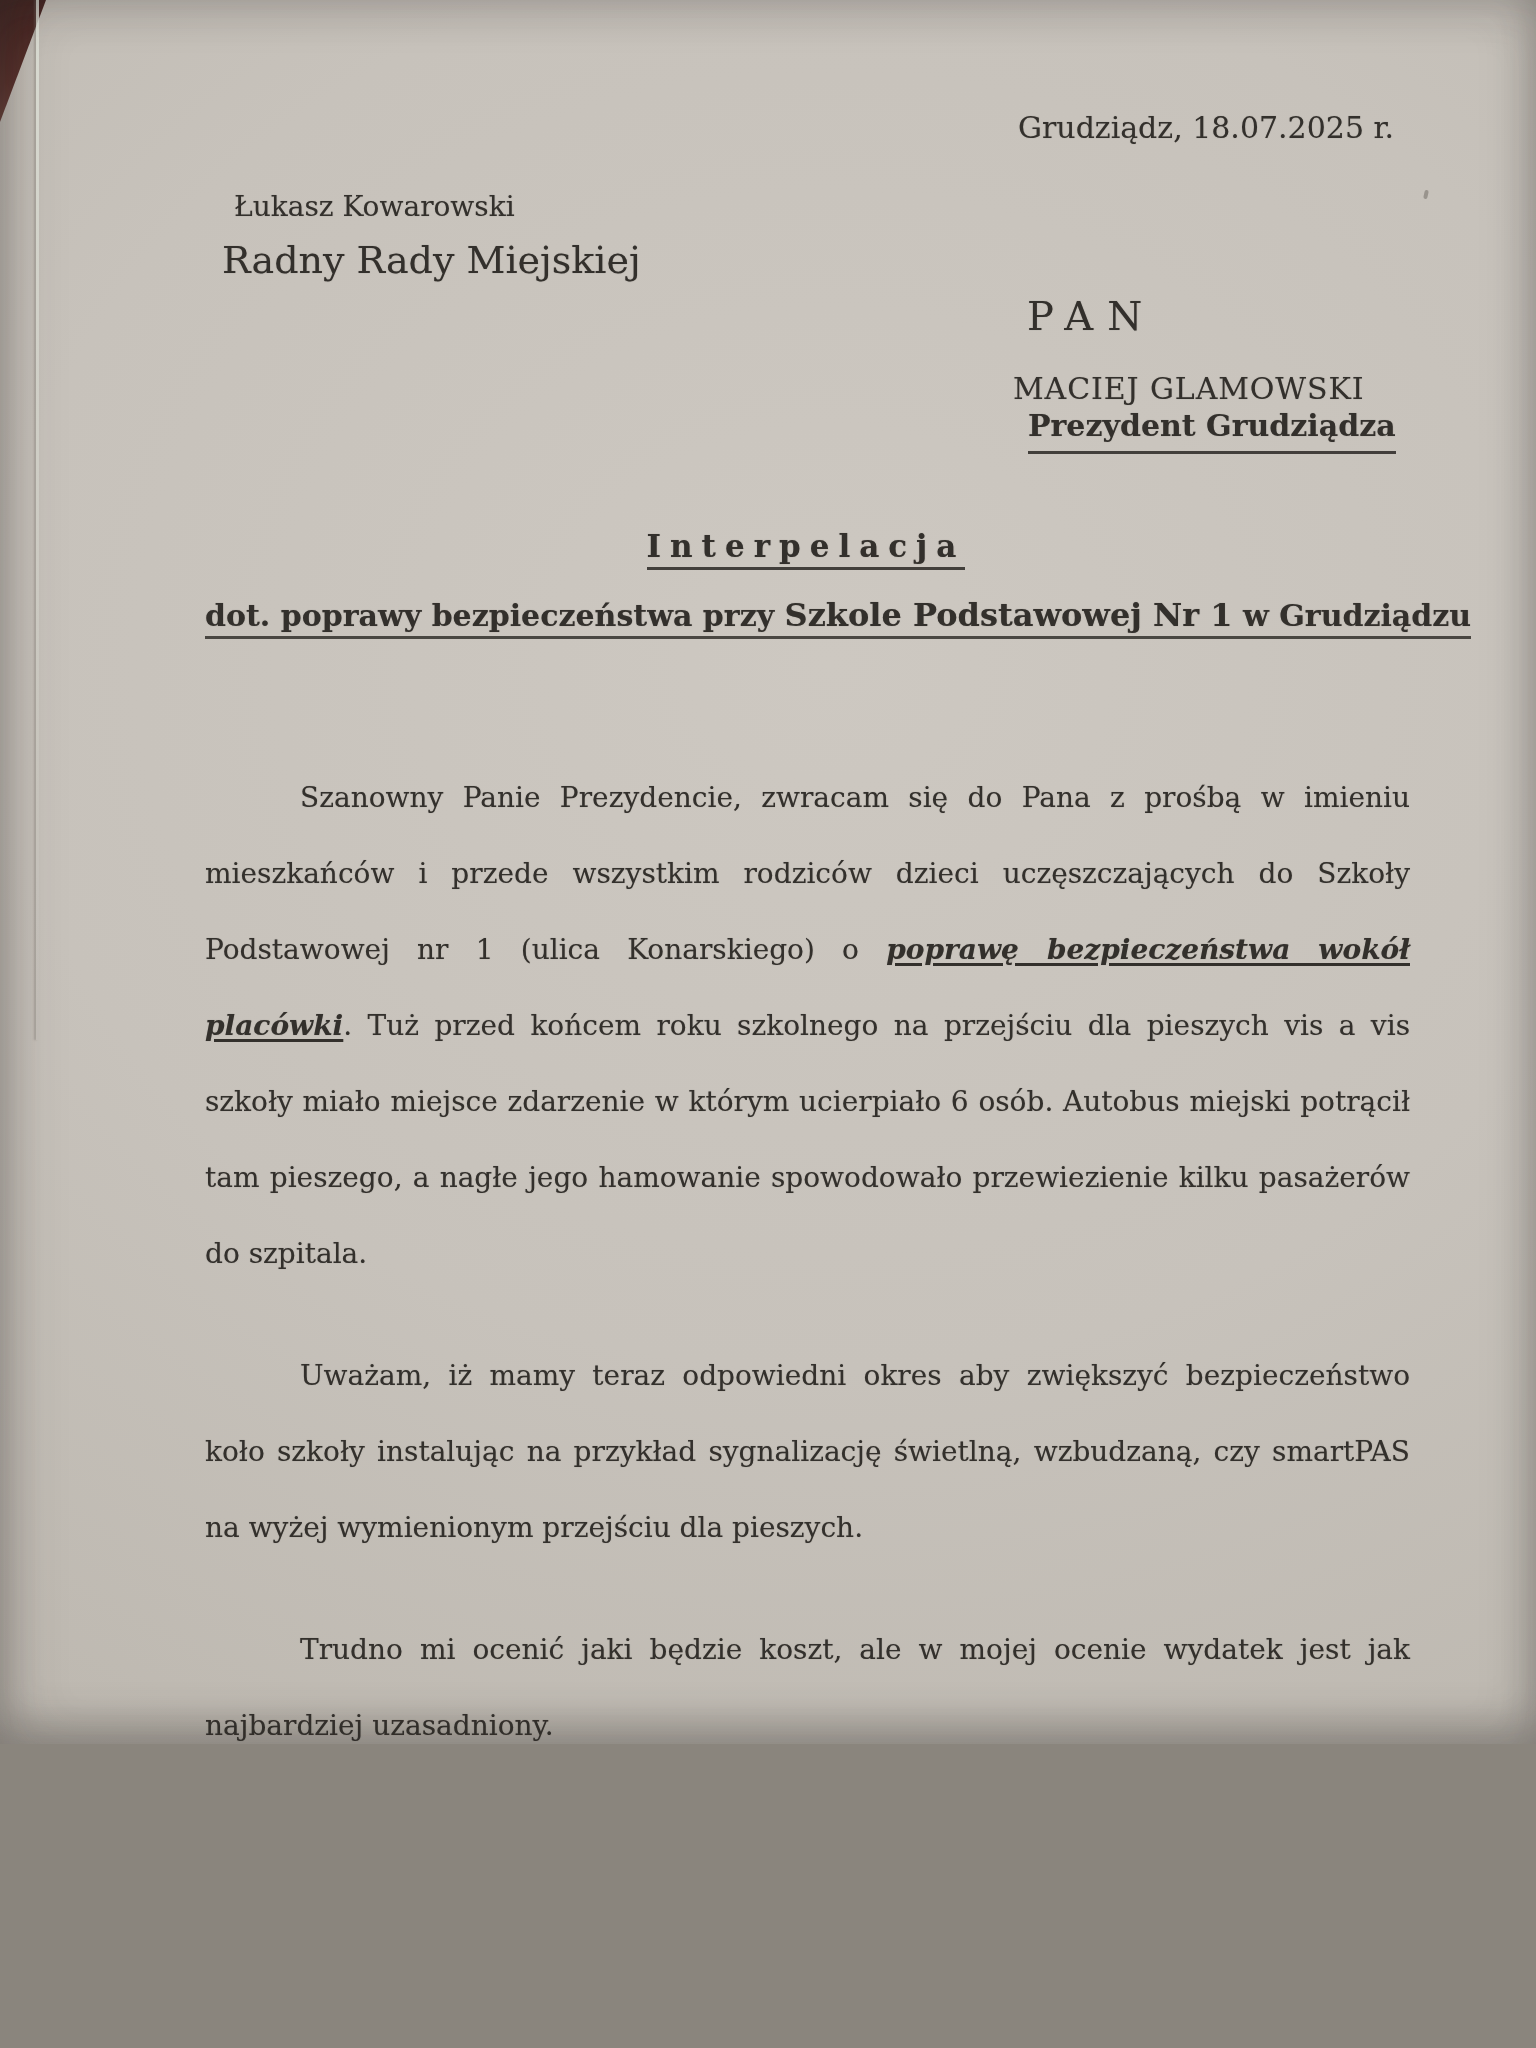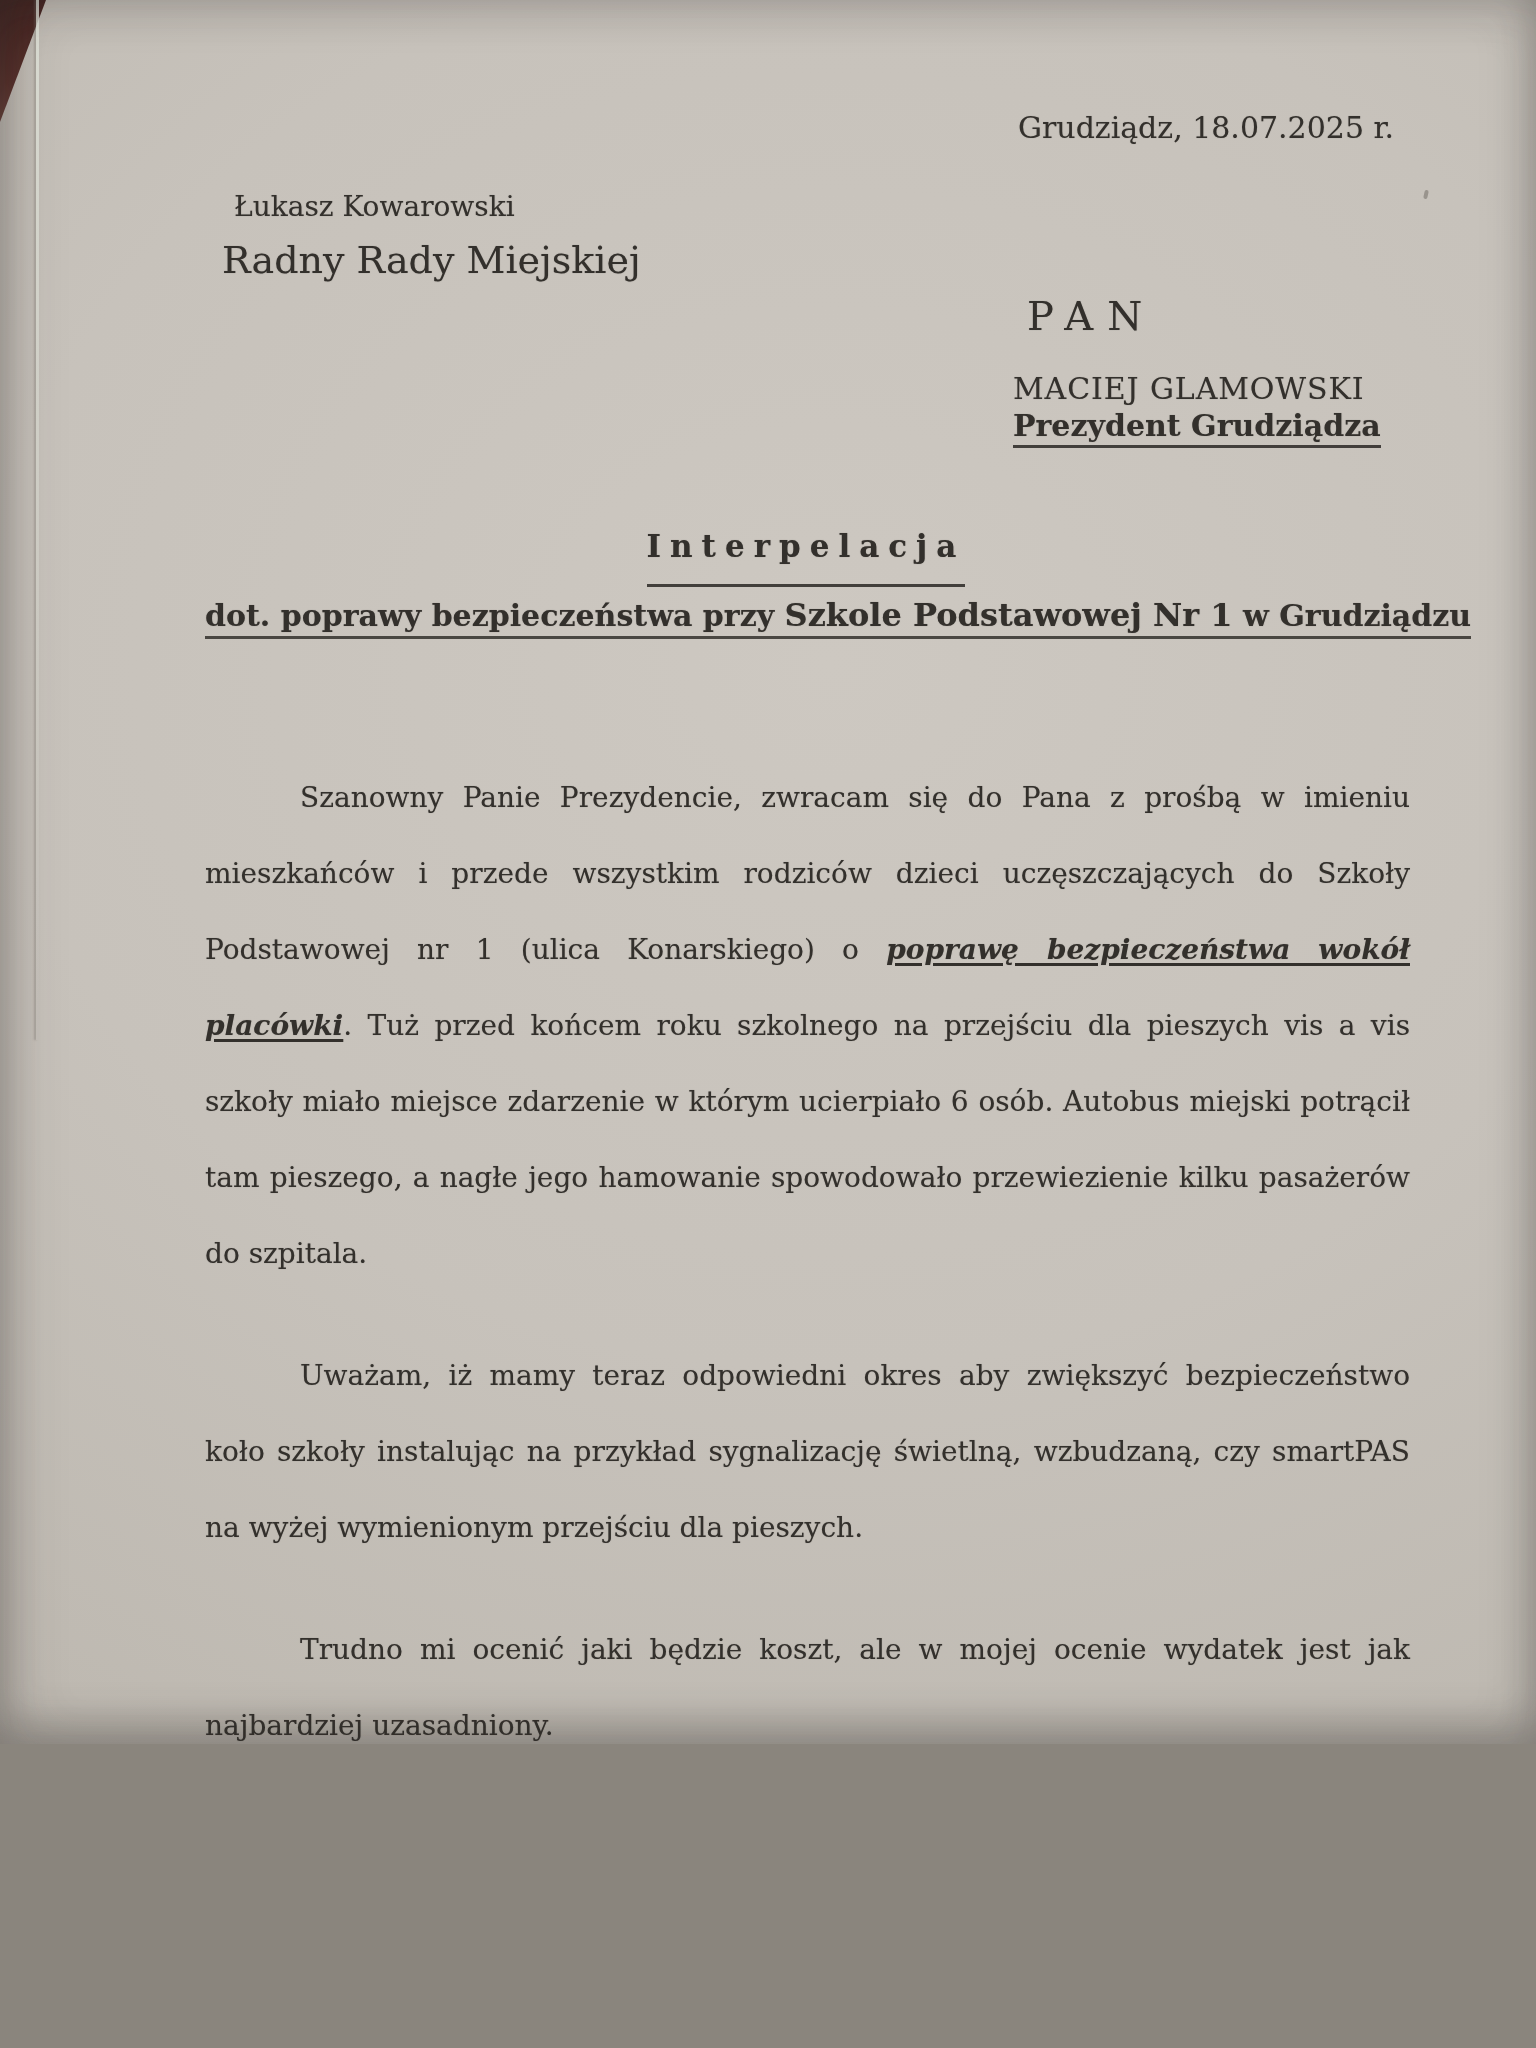--- a/index.html
+++ b/index.html
@@ -31,25 +31,25 @@
     position:absolute;left:1424px;top:190px;width:4px;height:9px;border-radius:2px;
     background:rgba(108,102,95,.5);transform:rotate(12deg);
   }
   .txt{position:absolute;white-space:nowrap;text-shadow:0 0 1px rgba(50,45,40,.35);}
   .date{left:1018px;top:110px;font-size:30px;}
   .sender-name{left:234px;top:170px;font-size:28px;margin-top:20px;}
   .sender-role{left:222px;top:238px;font-size:38px;}
   .salutation{left:1027px;top:293px;font-size:40px;letter-spacing:.35em;text-align:right;}
   .recipient-name{left:1013px;top:371px;font-size:30px;letter-spacing:.03em;}
   .recipient-title{left:1013px;top:408px;font-size:30px;font-weight:700;}
-  .u-line{border-bottom:3px solid rgba(51,48,44,.9);padding-bottom:2px;}
+  .u-line{border-bottom:3px solid rgba(51,48,44,.9);padding-bottom:8px;margin-left:15px;}
   .heading{position:absolute;left:205px;top:528px;width:1202px;text-align:center;}
   .heading .title{
     display:inline-block;font-size:31px;font-weight:700;letter-spacing:9px;
-    border-bottom:3px solid rgba(51,48,44,.9);padding-bottom:20px;
+    border-bottom:3px solid rgba(51,48,44,.9);padding-bottom:3px;
     text-shadow:0 0 1px rgba(50,45,40,.4);
   }
   .subject{position:absolute;left:205px;top:596px;width:1202px;text-align:center;white-space:nowrap;}
   .subject .wrap{
     display:inline-block;border-bottom:3px solid rgba(51,48,44,.85);padding-bottom:2px;
     font-weight:700;font-size:30px;text-shadow:0 0 1px rgba(50,45,40,.4);
   }
   .subject .big{font-size:32px;}
   .body-flow{
     position:absolute;left:205px;top:760px;width:1205px;

